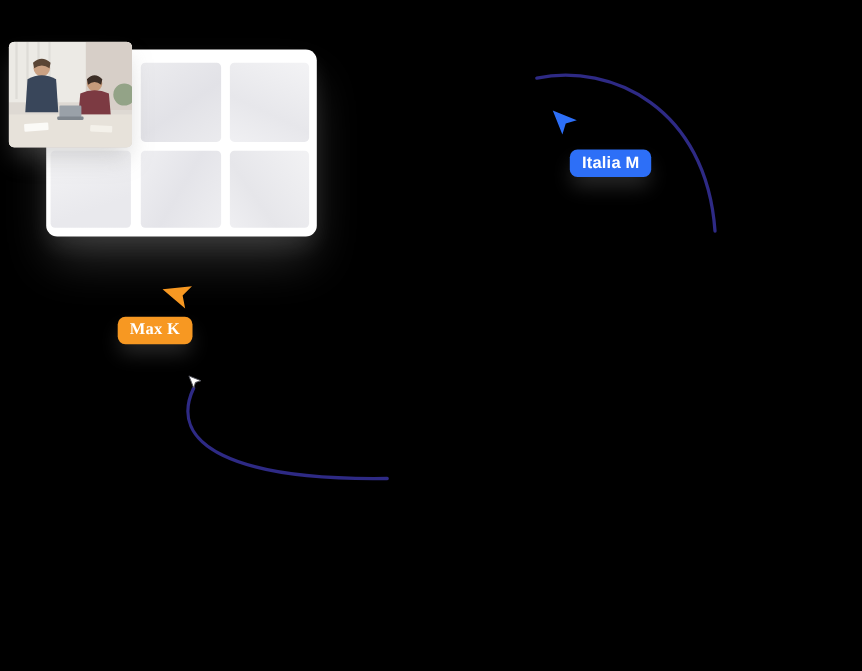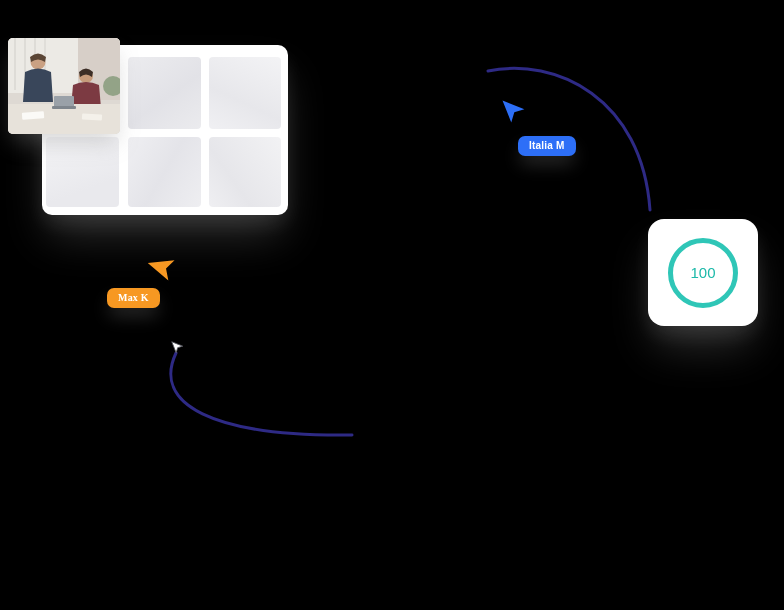--- a/index.html
+++ b/index.html
@@ -60,21 +60,21 @@
 
   
   .cursor{position:absolute;z-index:5;}
   .cursor svg{display:block;}
   .cursor-orange{left:148px;top:252px;transform:rotate(-28deg);}
   .cursor-blue{left:499px;top:97px;}
   .cursor-mini{left:170px;top:340px;}
 
   .name-tag{
     position:absolute;z-index:5;
-    color:#ffffff;font-size:10px;font-weight:600;
+    color:#ffffff;font-size:15px;font-weight:600;
     letter-spacing:.2px;line-height:1;
     padding:5px 11px;border-radius:7px;
     font-family:"Liberation Sans", sans-serif;
     white-space:nowrap;
   }
   .tag-max{left:107px;top:288px;background:var(--cursor-orange);font-family:Liberation Serif, serif;}
   .tag-italia{left:518px;top:136px;background:var(--cursor-blue);}
 
   
   .score-card{
@@ -163,19 +163,14 @@
     </svg>
   </div>
   <div class="name-tag tag-italia glow-sm">Italia M</div>
 
   <div class="cursor cursor-mini">
     <svg width="14" height="14" viewBox="0 0 32 32">
       <path d="M4,4 L29,14 L17.5,17.5 L14,29 Z" fill="#ffffff" stroke="#55565e" stroke-width="2"></path>
     </svg>
   </div>
 
-  <div class="score-card glow">
-    <div class="score-ring">
-      <span class="score-value">100</span>
-    </div>
-  </div>
 
 </div>
 
 </body></html>

